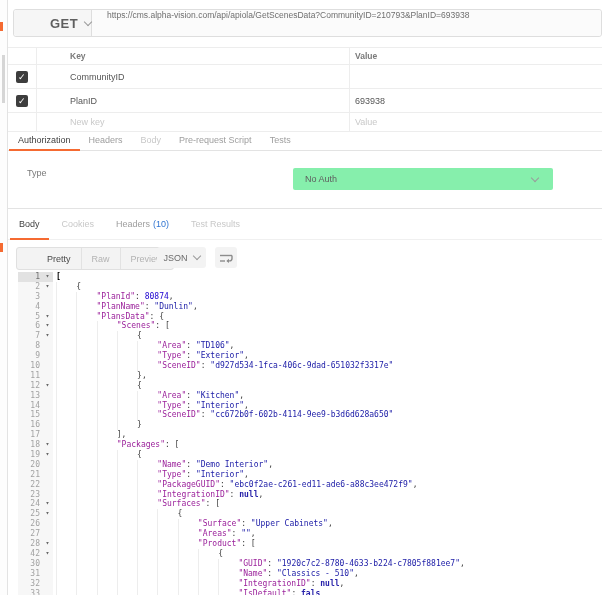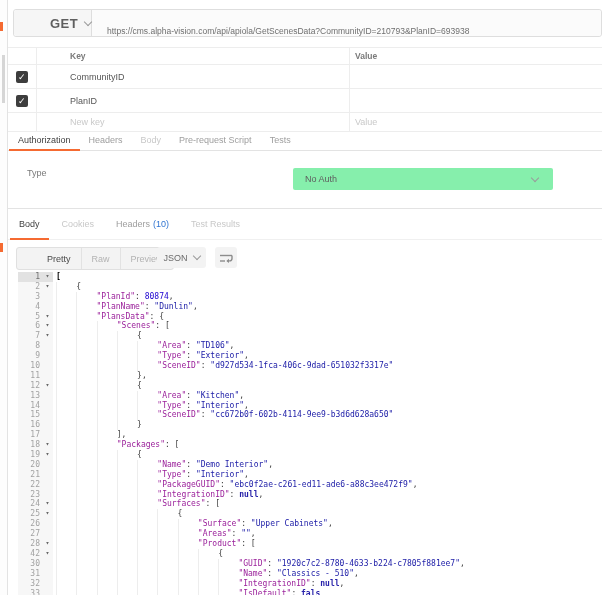--- a/index.html
+++ b/index.html
@@ -9,21 +9,21 @@
   .rail{position:absolute;left:0;top:0;width:7px;height:595px;background:#fdfdfd;border-right:1px solid #e3e3e3;}
   .rail .chip1{position:absolute;left:0;top:22px;width:3px;height:9px;background:#f56a31;}
   .rail .thumb{position:absolute;left:2px;top:55px;width:3px;height:48px;background:#d6d6d6;}
   .rail .chip2{position:absolute;left:0;top:243px;width:3px;height:9px;background:#f56a31;}
   
   .main{position:absolute;left:8px;top:0;right:0;bottom:0;background:#fff;}
   
   .urlbar{position:absolute;left:5px;top:9px;right:0;height:26px;border:1px solid #dedede;border-radius:3px;display:flex;}
   .method{width:77px;background:#f6f6f6;border-right:1px solid #dedede;display:flex;align-items:center;justify-content:flex-end;gap:7px;
           font-size:13px;color:#5f5f5f;font-weight:bold;letter-spacing:.4px;border-radius:3px 0 0 3px;}
-  .urlfield{flex:1;background:#fbfbfb;display:flex;align-items:flex-end;font-size:8.5px;color:#6f6f6f;padding-left:15px;border-radius:0 3px 3px 0;}
+  .urlfield{flex:1;background:#fbfbfb;display:flex;align-items:flex-start;font-size:8.5px;color:#6f6f6f;padding-left:15px;border-radius:0 3px 3px 0;}
   .chev{width:5px;height:5px;border-right:1.4px solid #9a9a9a;border-bottom:1.4px solid #9a9a9a;transform:rotate(45deg);display:inline-block;margin-top:-3px;}
   
   .params{position:absolute;left:0;top:47px;right:0;height:83px;border-top:1px solid #ededed;}
   .prow{display:flex;border-bottom:1px solid #ededed;align-items:center;}
   .prow.h{height:16px;} .prow.r{height:23px;} .prow.n{height:18px;border-bottom:1px solid #ededed;}
   .pc1{width:28px;height:100%;border-right:1px solid #ededed;display:flex;align-items:center;justify-content:center;}
   .pc2{width:313px;height:100%;border-right:1px solid #ededed;display:flex;align-items:center;padding-left:33px;box-sizing:border-box;}
   .pc3{flex:1;height:100%;display:flex;align-items:center;padding-left:5px;box-sizing:border-box;}
   .hdr{font-size:8.5px;font-weight:bold;color:#7a7a7a;}
   .cell{font-size:9px;color:#565656;}
@@ -99,20 +99,21 @@
       <div class="pc1">
           <span class="cb"></span>
         </div>
       <div class="pc2 cell">CommunityID</div>
     </div>
     <div class="prow r">
       <div class="pc1">
           <span class="cb"></span>
         </div>
       <div class="pc2 cell">PlanID</div>
+      <div class="pc3 cell">693938</div>
     </div>
     <div class="prow n">
       <div class="pc1"></div>
       <div class="pc2">
           <input placeholder="New key" style="">
         </div>
       <div class="pc3">
           <input placeholder="Value" style="">
         </div>
     </div>

